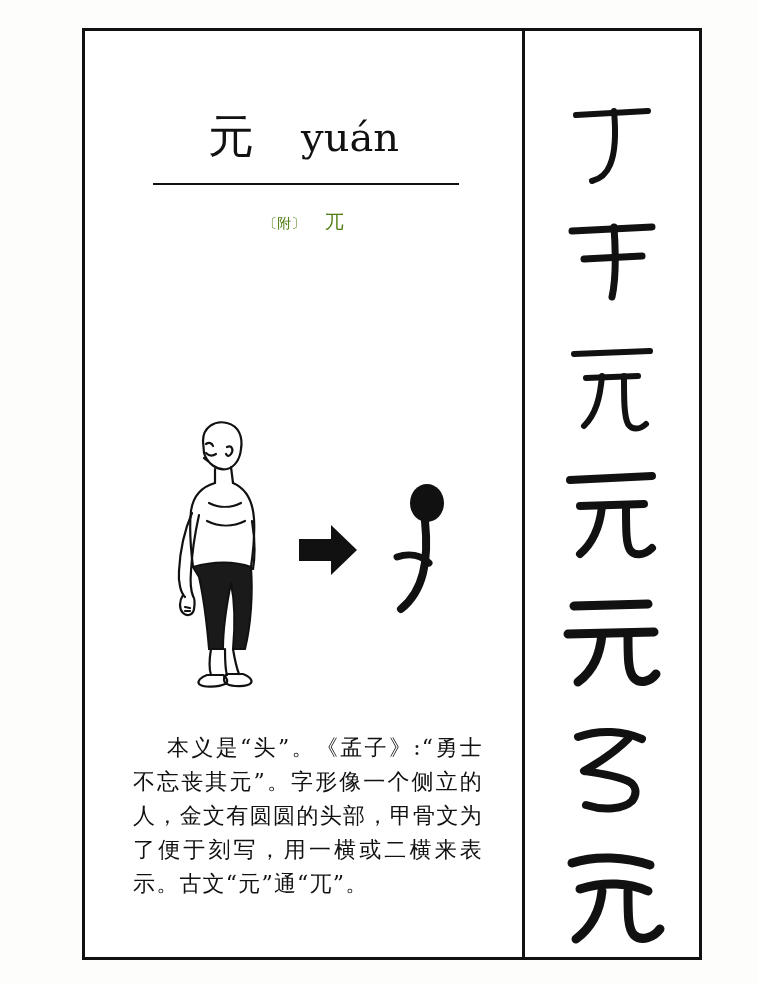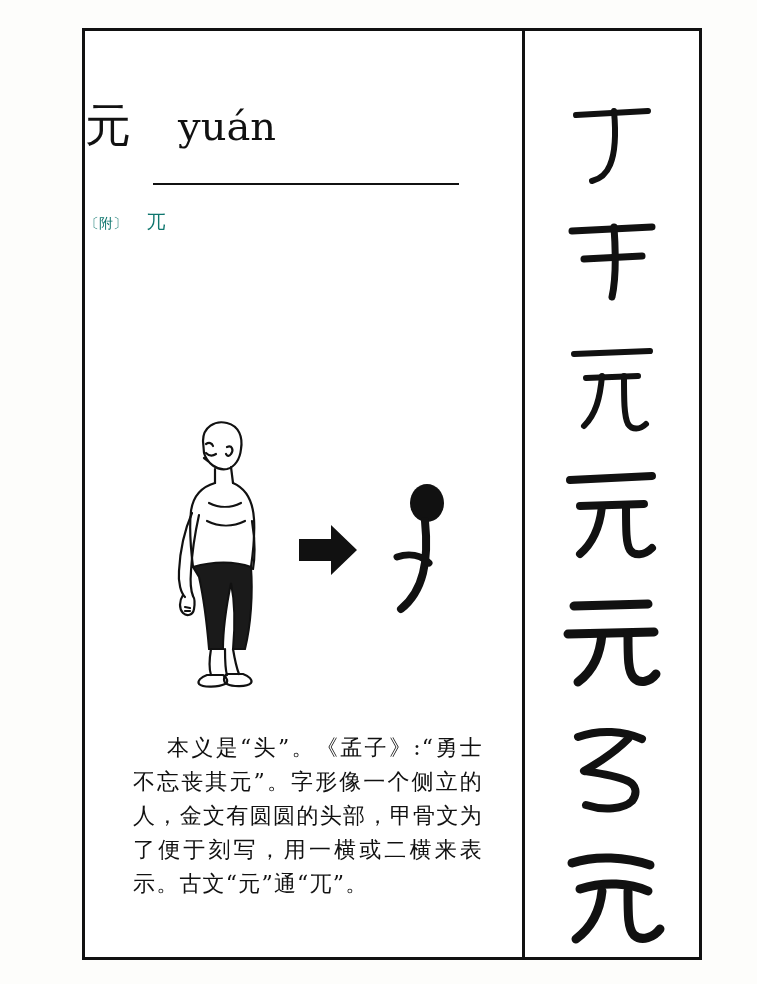--- a/index.html
+++ b/index.html
@@ -49,23 +49,24 @@
   #script-col {
     position: relative;
     flex: 1;
     height: 100%;
     box-sizing: border-box;
   }
 
   
   #headword-row {
     position: absolute;
-    top: 64px;
+    top: 75px;
     left: 0;
     width: 100%;
+    text-align: center;
     white-space: nowrap;
   }
   #headword-char {
     font-family: "DejaVu Serif", serif;
     font-size: 46px;
     color: #111;
     letter-spacing: 2px;
     vertical-align: middle;
   }
   #headword-pinyin {
@@ -84,23 +85,24 @@
     height: 2px;
     background: #111;
   }
 
   
   #variant-row {
     position: absolute;
     top: 178px;
     left: 0;
     width: 100%;
+    text-align: center;
     font-family: "DejaVu Serif", serif;
     font-size: 17px;
-    color: #0f766e;
+    color: #4d7c0f;
     white-space: nowrap;
   }
   #variant-bracket {
     font-size: 14px;
     letter-spacing: 0px;
   }
   #variant-char {
     font-size: 19px;
     margin-left: 14px;
   }

